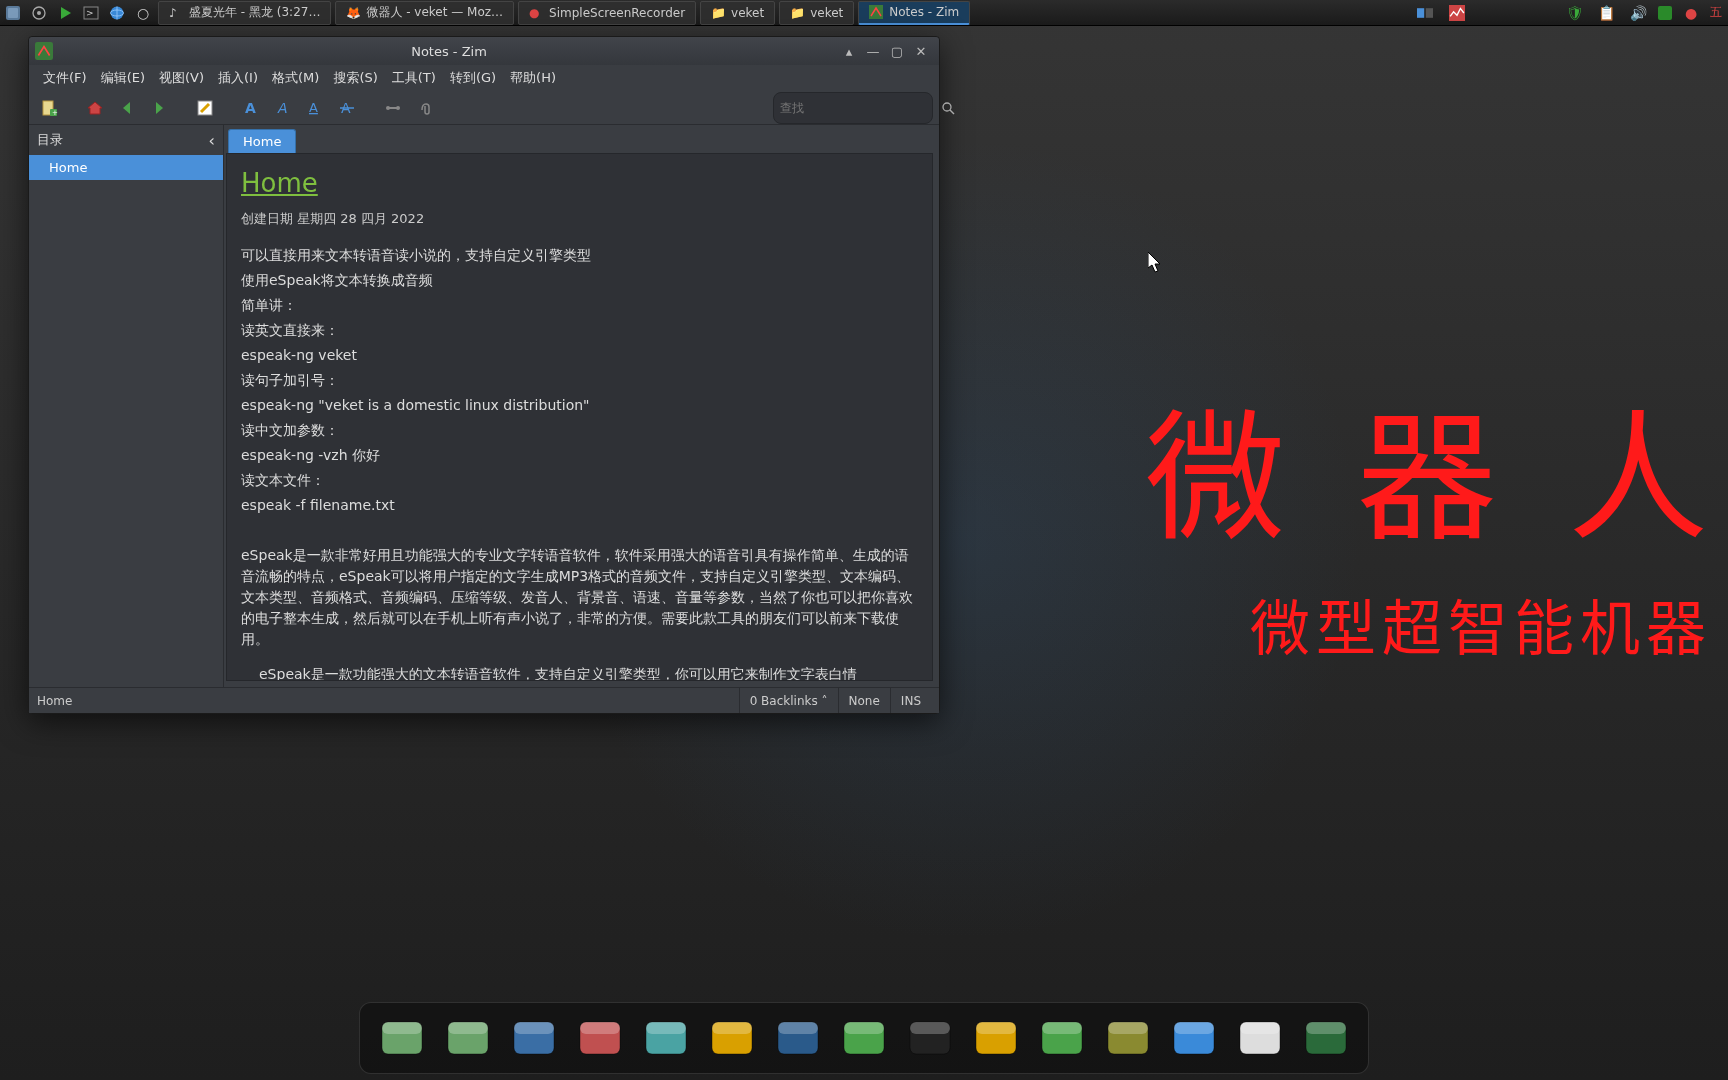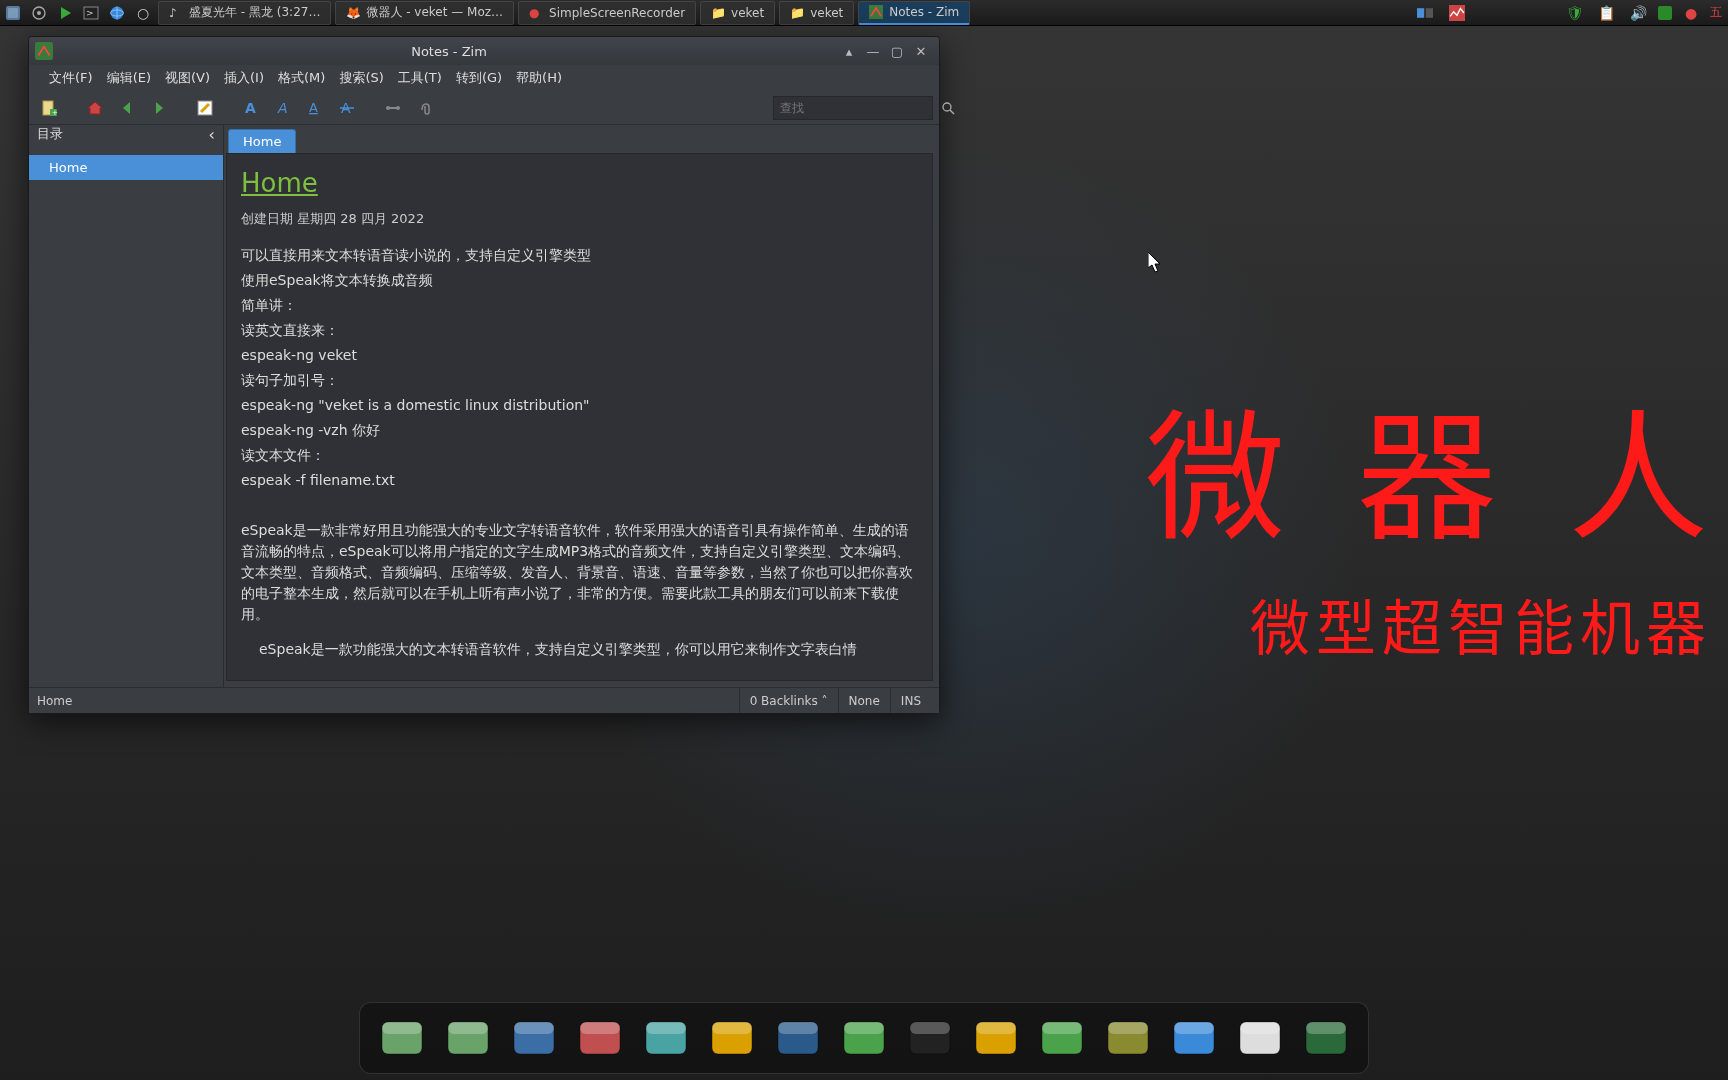--- a/index.html
+++ b/index.html
@@ -69,56 +69,56 @@
   height:28px; display:flex; align-items:center;
   background:linear-gradient(#41444a,#34373c);
   border-radius:4px 4px 0 0;
   padding:0 6px;
 }
 .zim-titlebar .app-icon { width:18px;height:18px; margin-right:8px; }
 .zim-titlebar .title { flex:1; text-align:center; color:#ddd; font-size:13px; }
 .zim-titlebar .win-btn { width:24px;height:20px; display:flex;align-items:center;justify-content:center; cursor:pointer; color:#bbb; }
 .zim-menubar {
   height:26px; display:flex; align-items:center; gap:2px;
-  padding:0 14px; background:#3a3d42;
+  padding:0 8px; background:#3a3d42;
   font-size:13px;
 }
 .zim-menubar .menu-item { padding:3px 6px; cursor:pointer; color:#ddd; }
 
 .zim-toolbar {
   height:34px; display:flex; align-items:center; gap:4px;
   padding:0 6px; background:#3a3d42;
   border-bottom:1px solid #2a2c30;
 }
 .zim-tool {
   width:28px; height:28px; display:flex; align-items:center; justify-content:center;
   cursor:pointer; border-radius:2px;
 }
 .zim-tool svg { width:18px; height:18px; }
 .tool-sep { width:10px; }
 .tool-search-box {
   margin-left:auto; display:flex; 
-  background:#2f3136; border:1px solid #25272b; border-radius:0;
-  height:24px; width:160px;
+  background:#2f3136; border:1px solid #25272b; border-radius:8px;
+  height:32px; width:160px;
 }
 .tool-search-box input {
   flex:1; background:transparent; border:none; color:#aaa;
   font-size:12px; padding:0 6px; outline:none;
 }
 .tool-search-box .sicon { width:22px; display:flex; align-items:center; justify-content:center; cursor:pointer; }
 
 .zim-body { flex:1; display:flex; overflow:hidden; }
 
 .zim-sidebar {
   width:195px; background:#3a3d42;
   display:flex; flex-direction:column;
   border-right:1px solid #2a2c30;
 }
 .zim-sidebar-head {
-  height:30px; display:flex; align-items:flex-start; padding:0 8px;
+  height:30px; display:flex; align-items:center; padding:0 8px;
   font-size:13px; color:#ddd; justify-content:space-between;
 }
 .zim-sidebar-head .toggle { cursor:pointer; font-size:16px; }
 .zim-tree { flex:1; padding:0; }
 .zim-tree-item {
   padding:5px 20px; background:#4a90d9; color:#fff;
   cursor:pointer; font-size:13px;
 }
 
 .zim-main { flex:1; display:flex; flex-direction:column; }
@@ -388,20 +388,21 @@
         <h1>Home</h1>
         <div class="meta">创建日期 星期四 28 四月 2022</div>
         <div id="zim-lines">
             <div class="para">可以直接用来文本转语音读小说的，支持自定义引擎类型</div>
             <div class="para">使用eSpeak将文本转换成音频</div>
             <div class="para">简单讲：</div>
             <div class="para">读英文直接来：</div>
             <div class="para">espeak-ng veket</div>
             <div class="para">读句子加引号：</div>
             <div class="para">espeak-ng "veket is a domestic linux distribution"</div>
+            <div class="para">读中文加参数：</div>
             <div class="para">espeak-ng -vzh 你好</div>
             <div class="para">读文本文件：</div>
             <div class="para">espeak -f filename.txt</div>
             <div class="para">&nbsp;</div>
             <div class="para">eSpeak是一款非常好用且功能强大的专业文字转语音软件，软件采用强大的语音引具有操作简单、生成的语音流畅的特点，eSpeak可以将用户指定的文字生成MP3格式的音频文件，支持自定义引擎类型、文本编码、文本类型、音频格式、音频编码、压缩等级、发音人、背景音、语速、音量等参数，当然了你也可以把你喜欢的电子整本生成，然后就可以在手机上听有声小说了，非常的方便。需要此款工具的朋友们可以前来下载使用。</div>
             <div style="height: 10px;"></div>
             <div class="para indent">eSpeak是一款功能强大的文本转语音软件，支持自定义引擎类型，你可以用它来制作文字表白情</div>
           </div>
       </div>
     </div>

